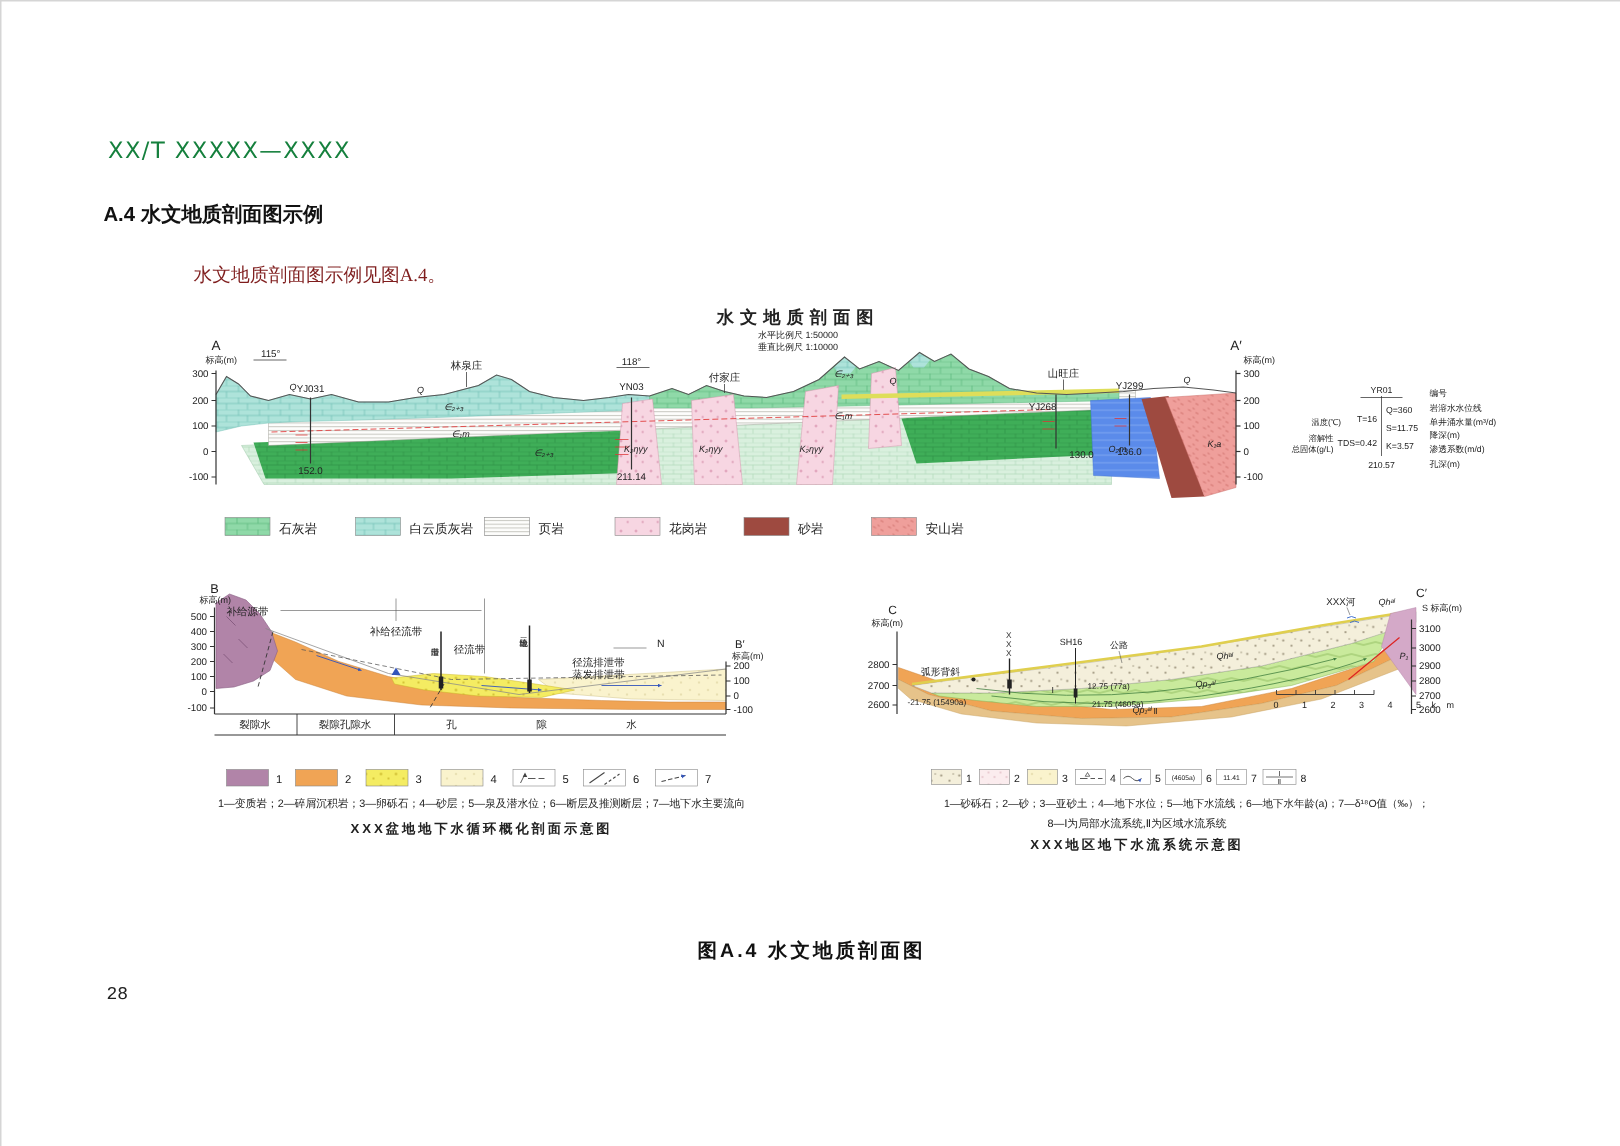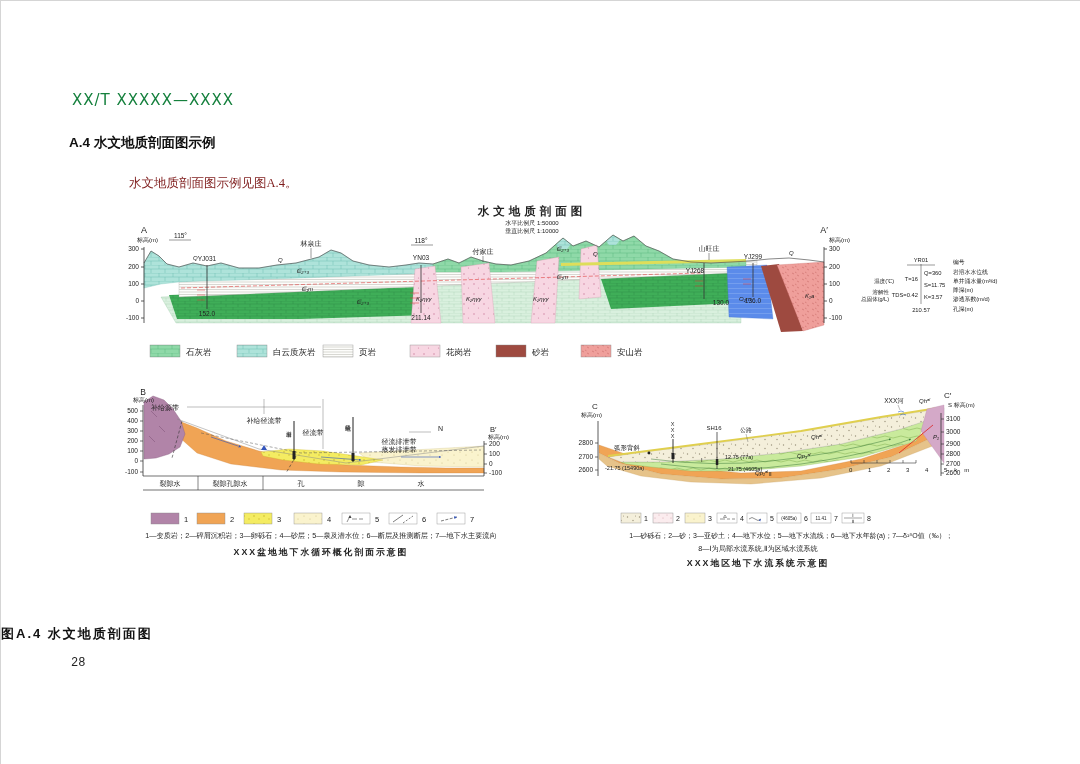--- a/index.html
+++ b/index.html
@@ -4,21 +4,21 @@
 <style>
   html,body{margin:0;padding:0;background:#e8e8e8;}
   .page{position:relative;width:1080px;height:764px;background:#ffffff;border:1px solid #d5d5d5;
         font-family:"Liberation Sans",sans-serif;overflow:hidden;}
   .doc-code{position:absolute;left:71px;top:90px;font-size:15px;font-weight:normal;
             font-family:"DejaVu Sans",sans-serif;letter-spacing:1px;color:#15803d;}
   .sec-head{position:absolute;left:68px;top:133px;font-size:13.5px;font-weight:bold;color:#111;}
   .sec-head .no{margin-right:4px;}
   .intro{position:absolute;left:100px;top:174px;font-size:12.5px;color:#7f1d1d;
          font-family:"Liberation Serif",serif;margin-left:28px;}
-  .fig-caption{position:absolute;left:0;right:0;top:624px;
+  .fig-caption{position:absolute;left:0;right:0;top:624px;text-align:center;
                font-size:13px;font-weight:bold;color:#111;letter-spacing:2px;}
   .page-num{position:absolute;left:70px;top:655px;font-size:12px;color:#222;
             font-family:Liberation Mono, monospace;}
   .vtext{position:absolute;writing-mode:vertical-rl;text-orientation:upright;
          font-size:5.5px;color:#333;line-height:1;}
   svg text{font-family:"Liberation Sans",sans-serif;fill:#222;}
   svg{position:absolute;left:0;top:0;}
 </style>
 </head>
 <body>

